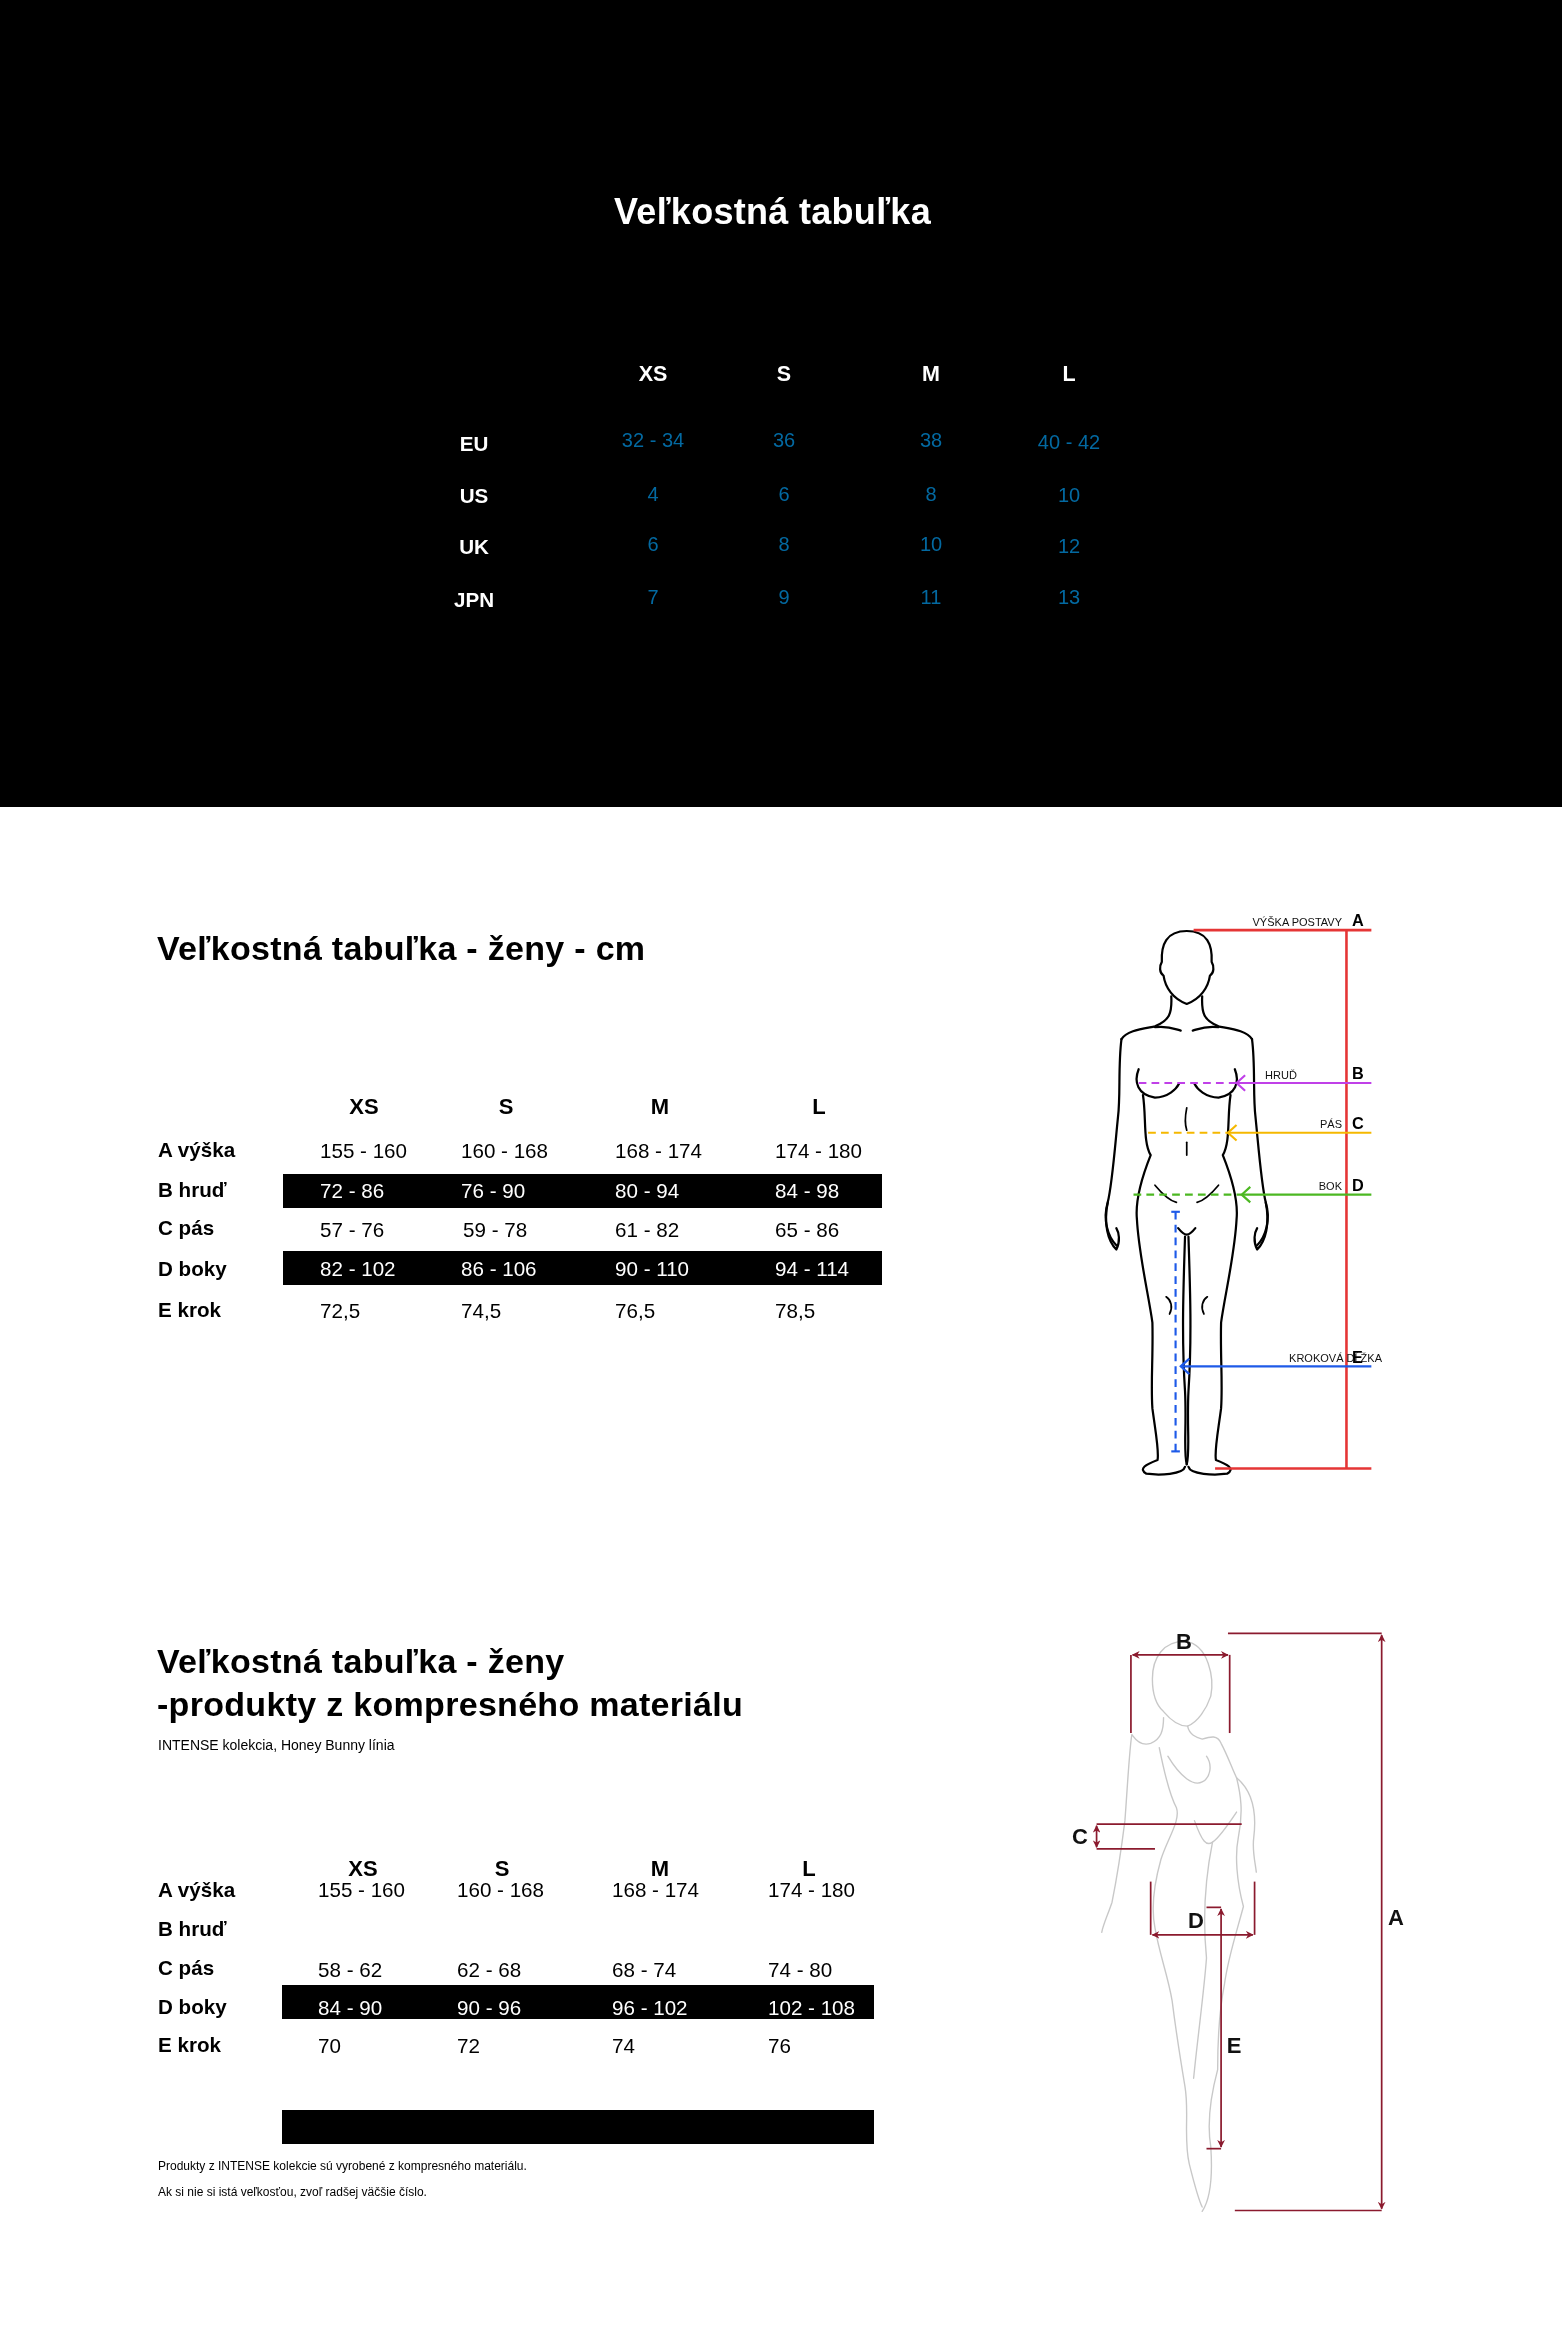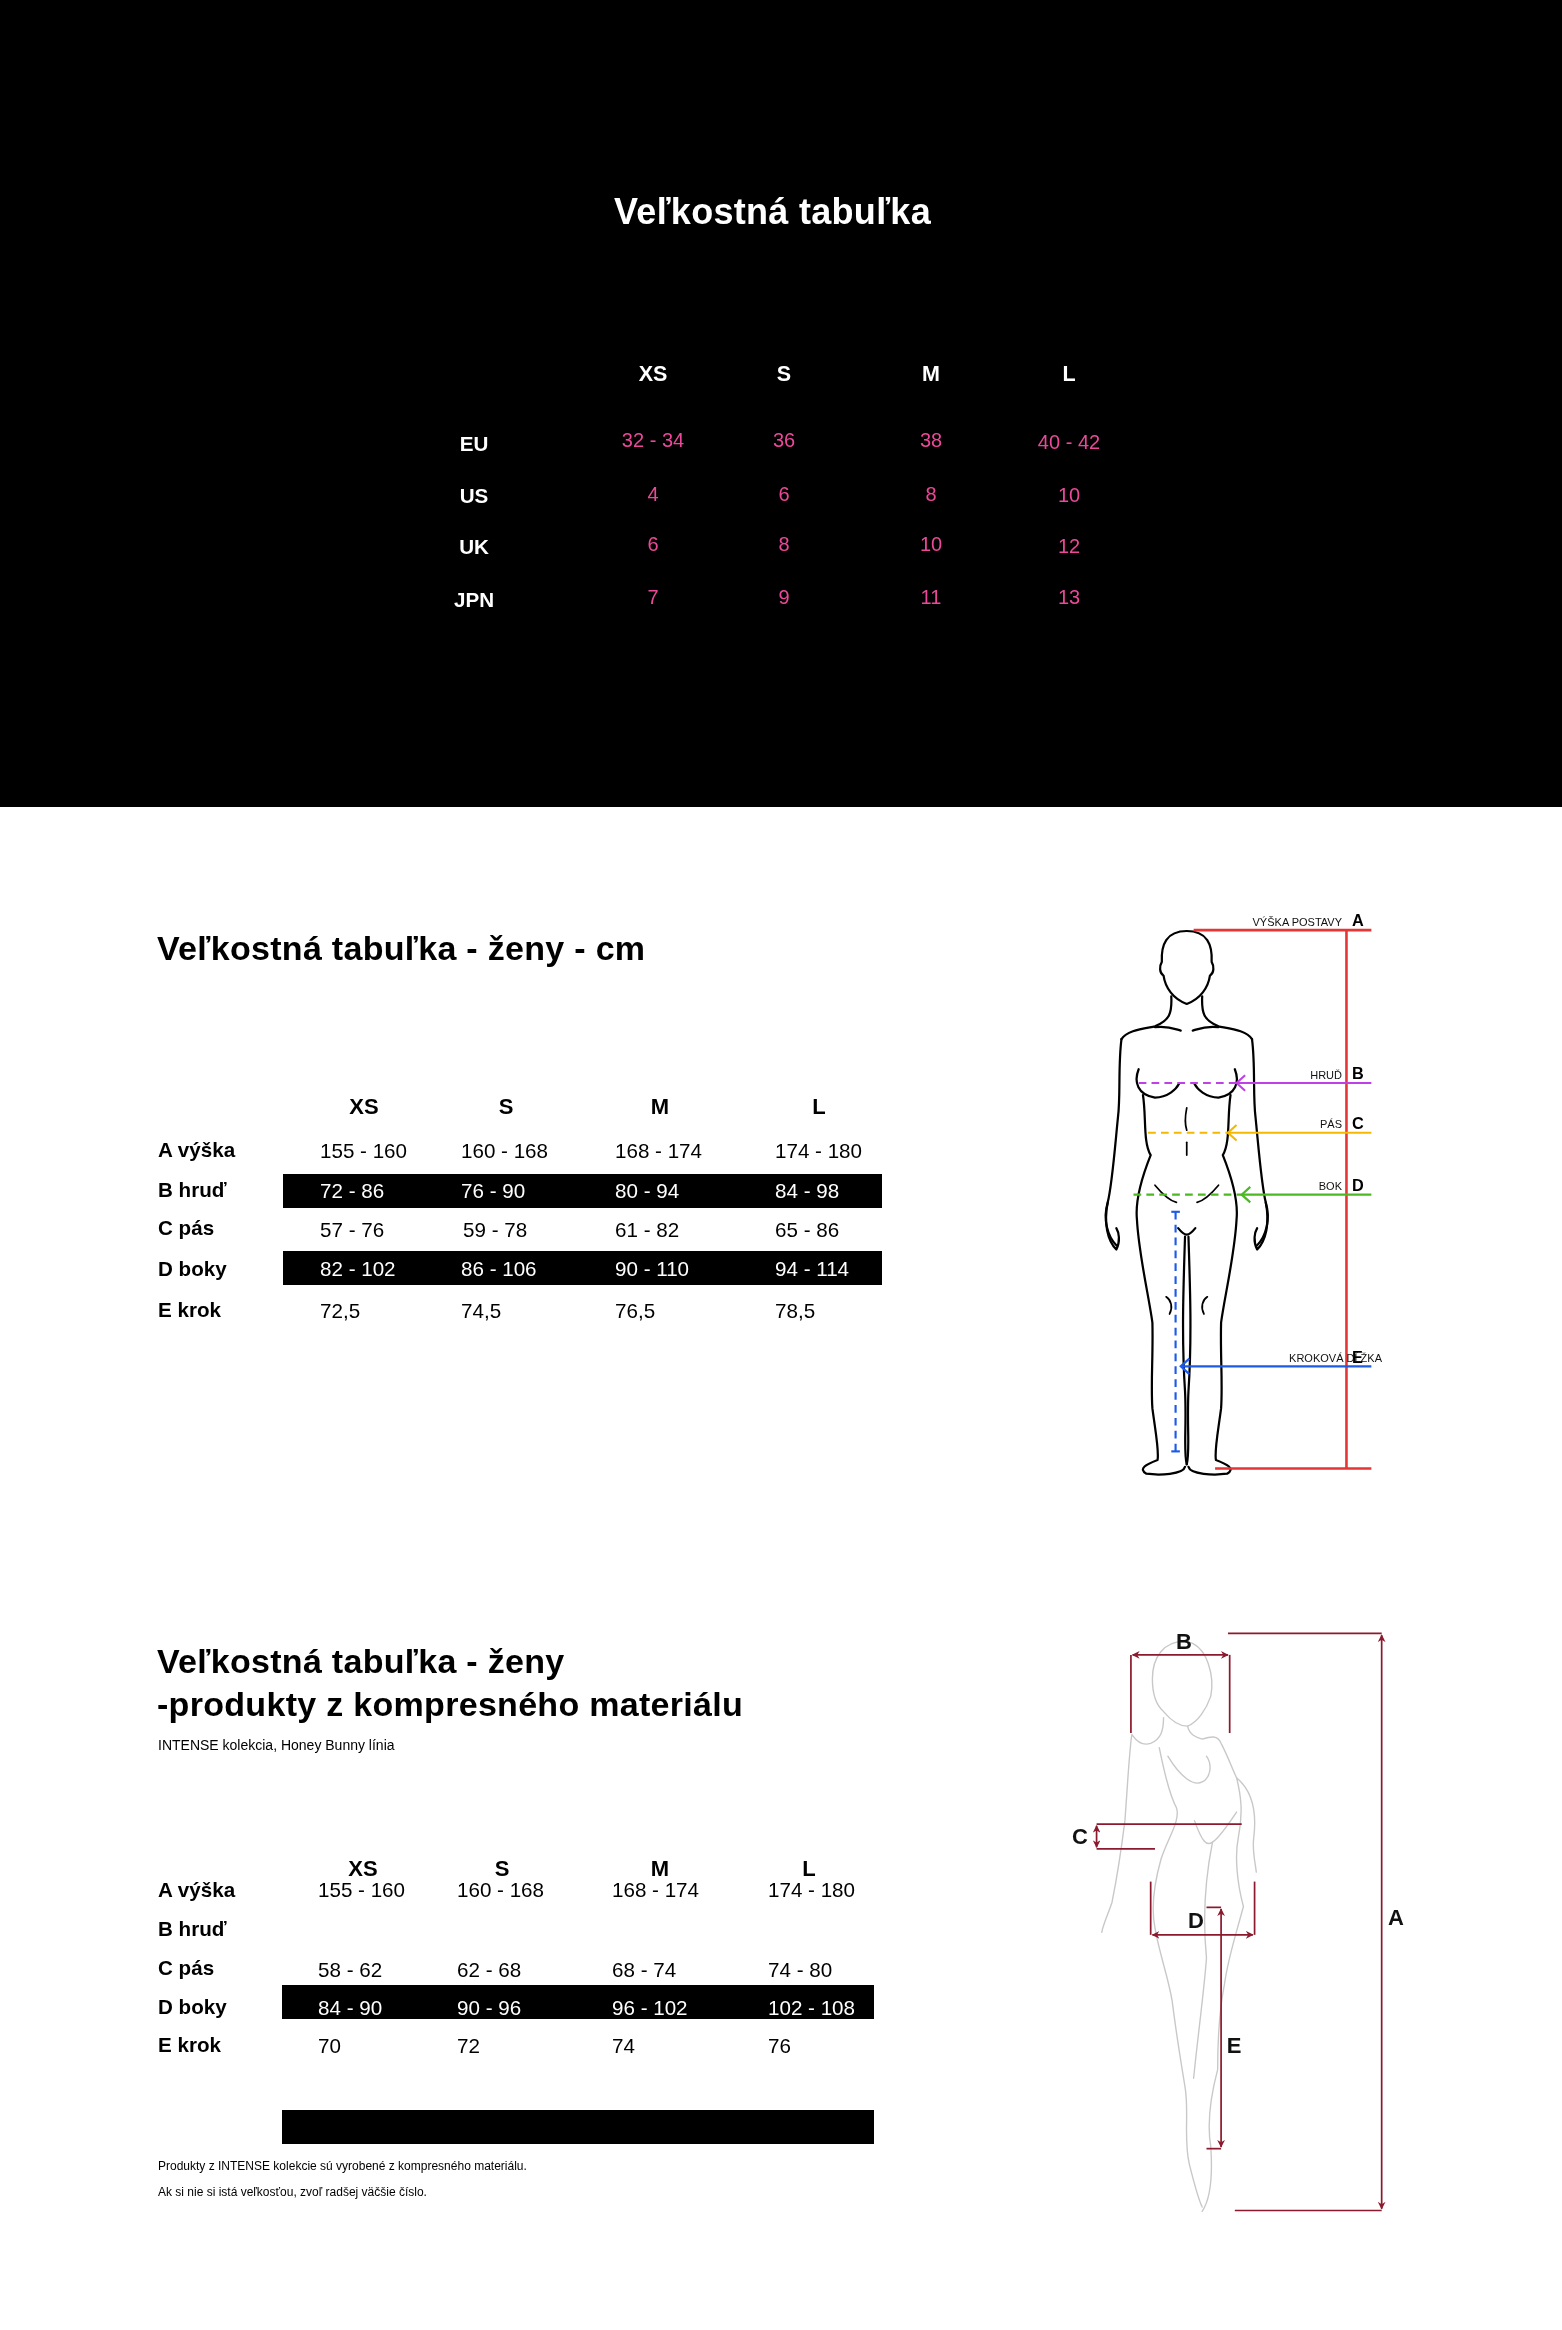--- a/index.html
+++ b/index.html
@@ -4,21 +4,21 @@
 <style>
   html, body { margin:0; padding:0; }
   body { width:1562px; height:2330px; position:relative; background:#ffffff; overflow:hidden;
          font-family:"Liberation Sans", sans-serif; color:#000; }
   .abs { position:absolute; white-space:nowrap; }
   .black-band { position:absolute; left:0; top:0; width:1562px; height:807px; background:#000; }
   .h-title { font-weight:bold; letter-spacing:0.3px; }
   .top-title { color:#fff; font-size:36px; left:614px; top:191px; }
   .th-top { color:#fff; font-weight:bold; font-size:21.5px; transform:translateX(-50%); }
   .rl-top { color:#fff; font-weight:bold; font-size:20.6px; transform:translateX(-50%); }
-  .cell-top { color:#ec4899; font-size:20px; transform:translateX(-50%); }
+  .cell-top { color:#0369a1; font-size:20px; transform:translateX(-50%); }
   .sec-title { font-size:34px; left:157px; }
   .th { font-weight:bold; font-size:22px; transform:translateX(-50%); }
   .rl { font-weight:bold; font-size:20.6px; left:158px; }
   .cell { font-size:20.6px; }
   .bar { position:absolute; background:#000; }
   .cell.inv { color:#fff; }
   .sub { font-size:14px; }
   .note { font-size:12px; line-height:26px; left:158px; }
   svg.fig { position:absolute; left:0; top:0; width:1562px; height:2330px; pointer-events:none; }
   .diag-label { font-size:11px; color:#111; text-align:right; }
@@ -164,21 +164,21 @@
     <line x1="1369" y1="1411" x2="1369" y2="1690" stroke-dasharray="9 6"></line>
     <line x1="1364" y1="1411" x2="1374" y2="1411"></line>
     <line x1="1364" y1="1690" x2="1374" y2="1690"></line>
     <line x1="1375" y1="1591" x2="1597" y2="1591"></line>
     <polyline points="1385,1582 1375,1591 1385,1600"></polyline>
   </g>
 </svg>
 
 <div class="abs diag-label" style="left:1220px; width:122px; top:916px;">VÝŠKA POSTAVY</div>
 <div class="abs diag-letter" style="left:1352px; top:911px;">A</div>
-<div class="abs diag-label" style="left:1220px; width:122px; top:1069px;">HRUĎ</div>
+<div class="abs diag-label" style="left:1220px; width:122px; top:1069px;text-align:center;">HRUĎ</div>
 <div class="abs diag-letter" style="left:1352px; top:1064px;">B</div>
 <div class="abs diag-label" style="left:1220px; width:122px; top:1118px;">PÁS</div>
 <div class="abs diag-letter" style="left:1352px; top:1114px;">C</div>
 <div class="abs diag-label" style="left:1220px; width:122px; top:1180px;">BOK</div>
 <div class="abs diag-letter" style="left:1352px; top:1176px;">D</div>
 <div class="abs diag-label" style="left:1220px; width:122px; top:1352px;margin-left:40px;">KROKOVÁ DĹŽKA</div>
 <div class="abs diag-letter" style="left:1352px; top:1348px;">E</div>
 
 <div class="abs h-title sec-title" style="top:1642px;">Veľkostná tabuľka - ženy</div>
 <div class="abs h-title sec-title" style="top:1685px;">-produkty z kompresného materiálu</div>

